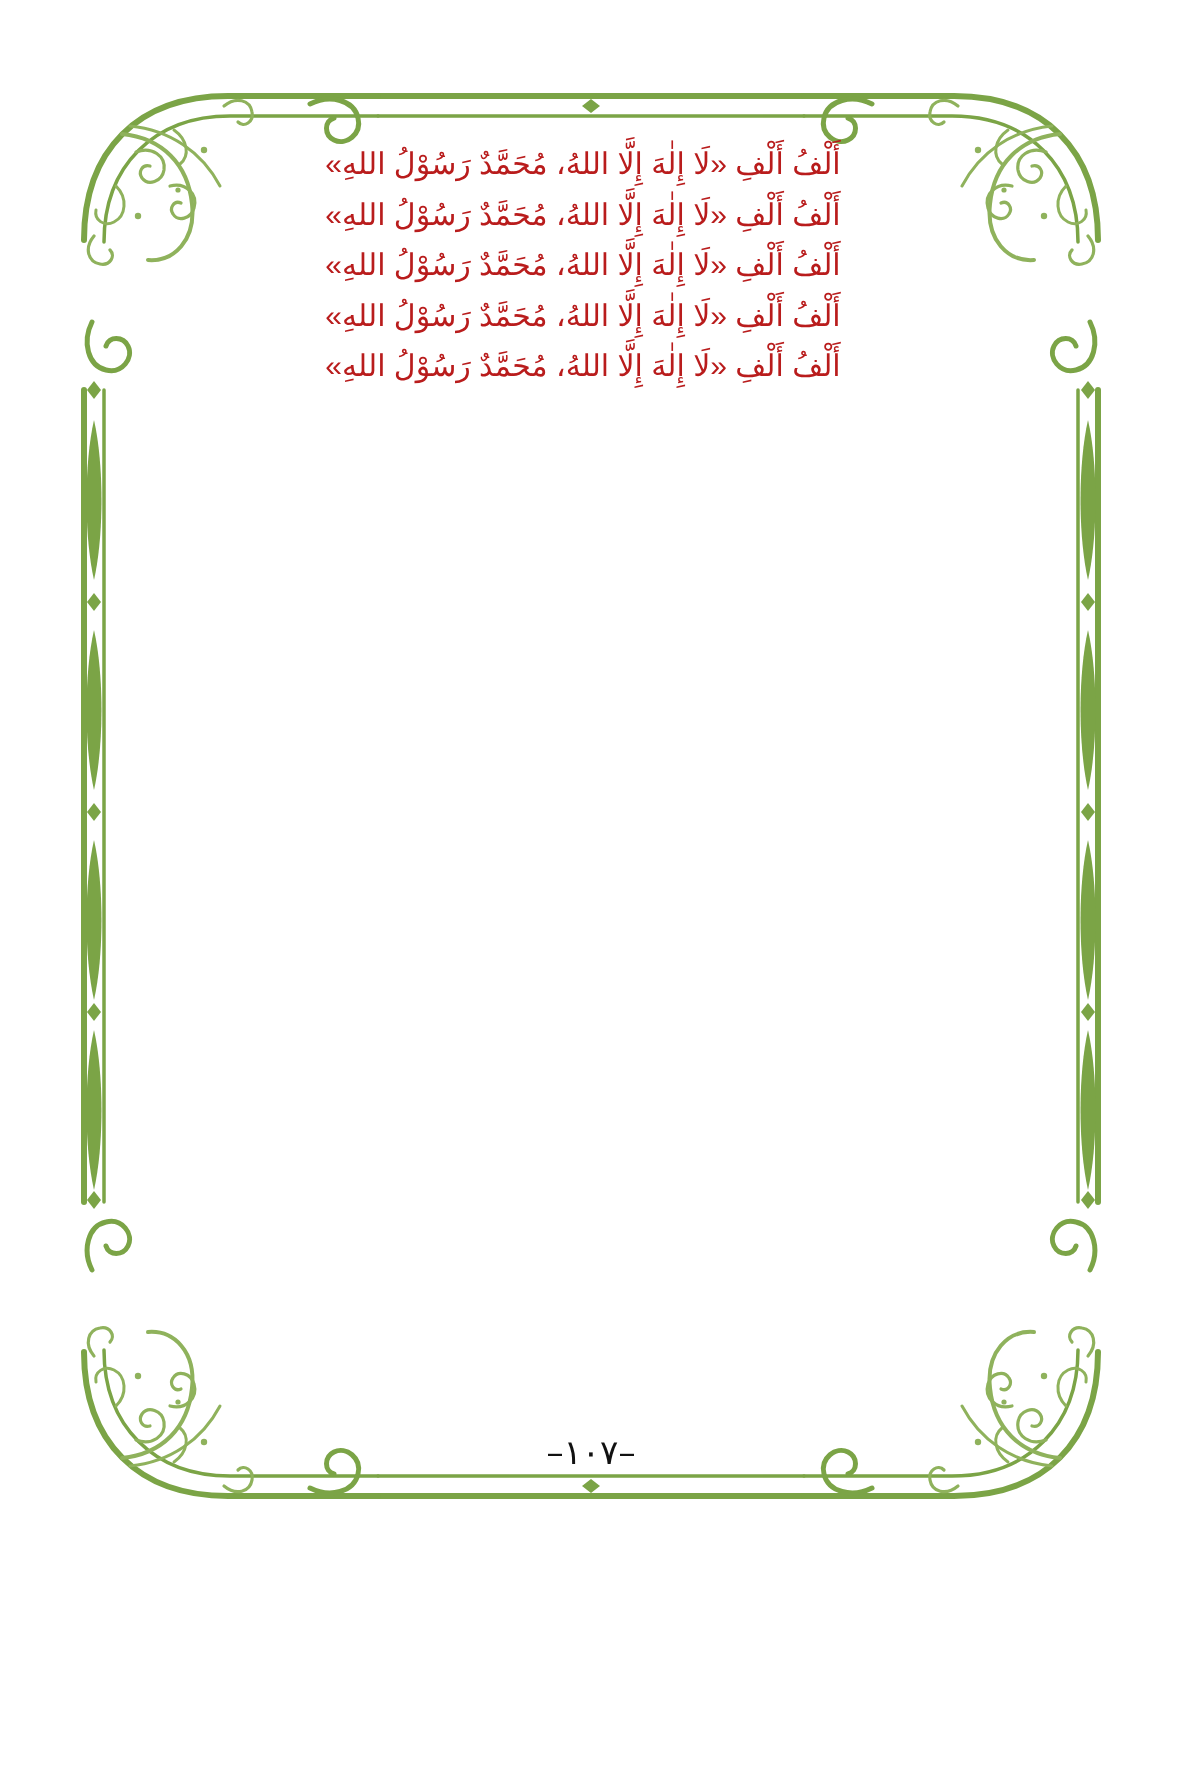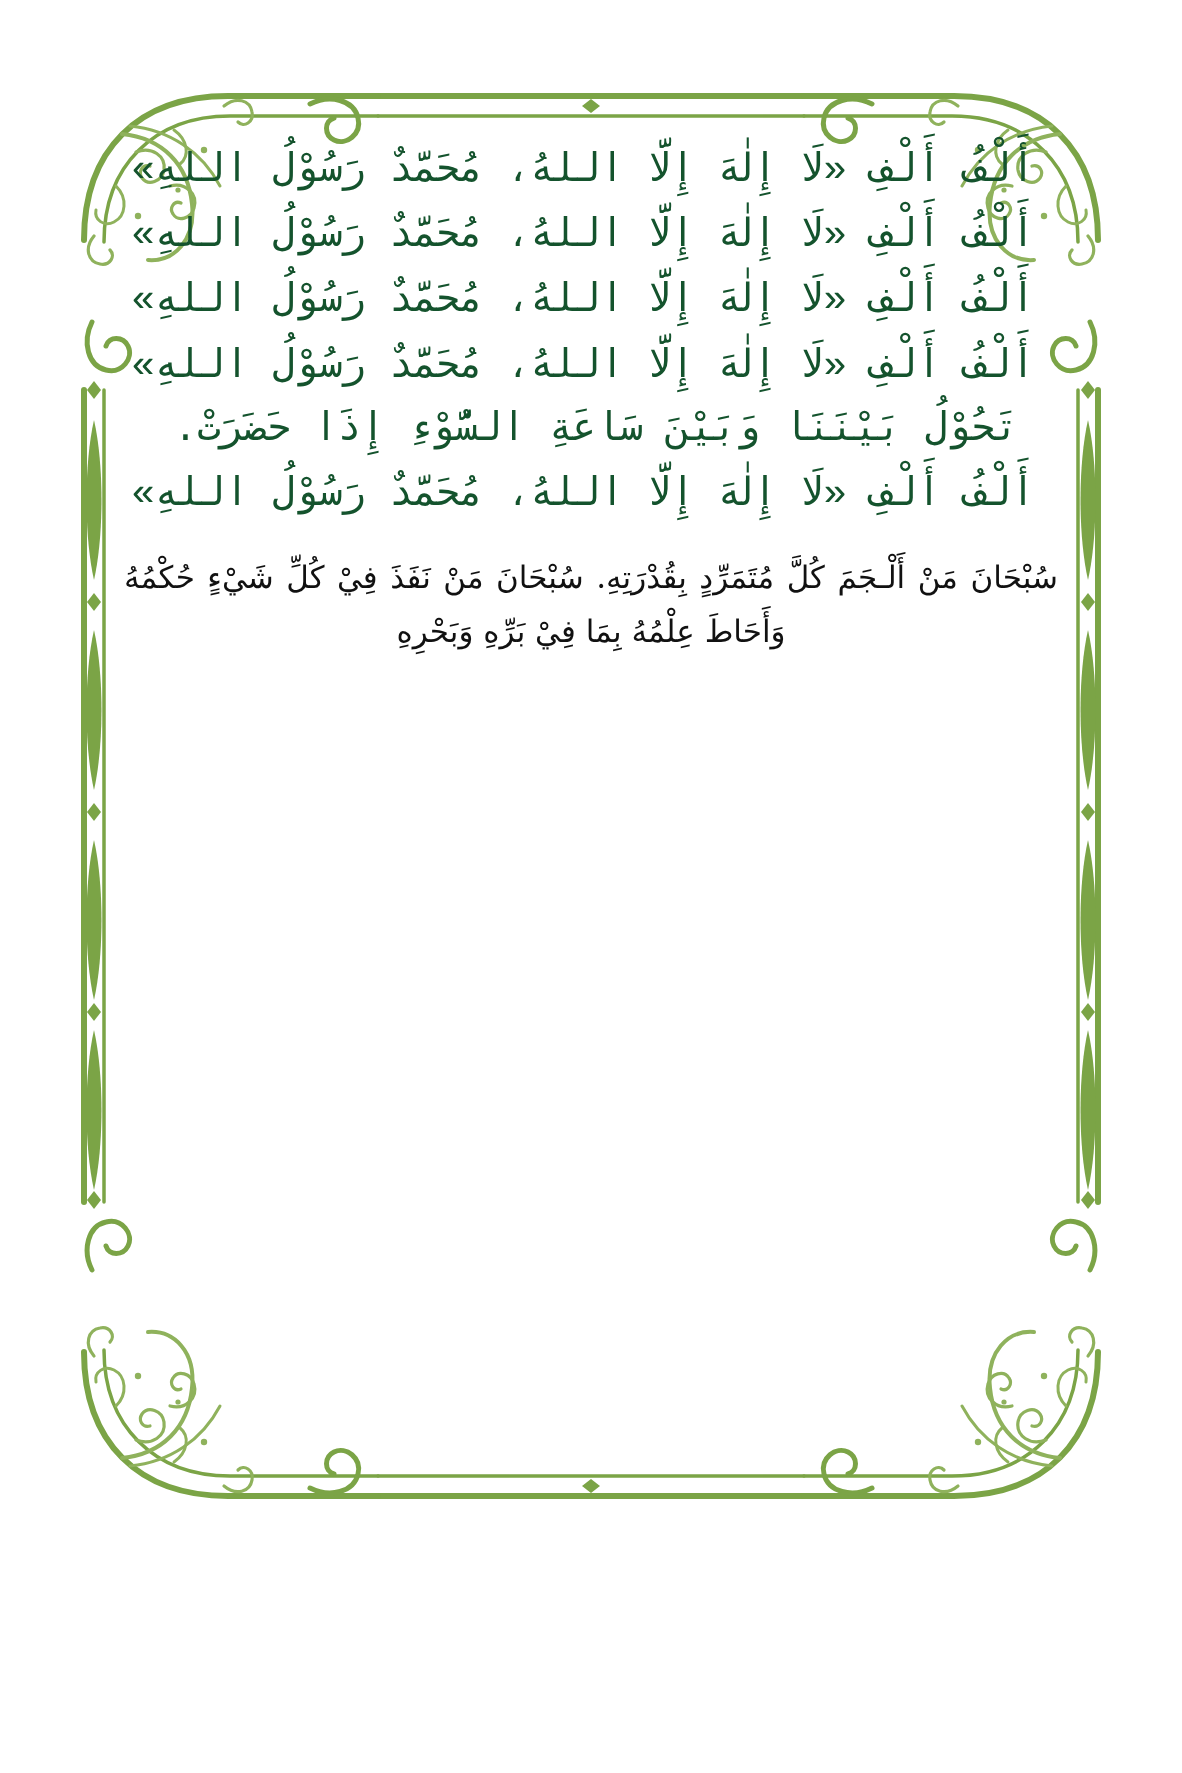--- a/index.html
+++ b/index.html
@@ -42,25 +42,25 @@
     height: 1280px;
     direction: rtl;
     text-align: right;
   }
 
   .stanza {
     margin-bottom: 2px;
   }
 
   .verse-line {
-    font-size: 39px;
+    font-size: 30px;
     line-height: 1.62;
-    color: #14532d;
+    color: #b91c1c;
     white-space: nowrap;
-    font-family: Liberation Mono, monospace;
+    font-family: Liberation Sans, sans-serif;
   }
   .verse-line.first {
     text-align: center;
     padding-right: 16px;
     letter-spacing: 0.5px;
   }
   .verse-line.second {
     text-align: left;
     padding-left: 10px;
     padding-right: 0;
@@ -189,27 +189,24 @@
     <div class="stanza">
       <div class="verse-line first">أَلْفُ أَلْفِ «لَا إِلٰهَ إِلَّا اللهُ، مُحَمَّدٌ رَسُوْلُ اللهِ»</div>
     </div>
 
     <div class="stanza">
       <div class="verse-line first">أَلْفُ أَلْفِ «لَا إِلٰهَ إِلَّا اللهُ، مُحَمَّدٌ رَسُوْلُ اللهِ»</div>
     </div>
 
     <div class="stanza">
       <div class="verse-line first">أَلْفُ أَلْفِ «لَا إِلٰهَ إِلَّا اللهُ، مُحَمَّدٌ رَسُوْلُ اللهِ»</div>
-      <div class="verse-line second wide">تَحُوْلُ بَيْنَنَا وَبَيْنَ سَاعَةِ السُّوْءِ إِذَا حَضَرَتْ.</div>
-    </div>
-
-    <div class="stanza">
-      <div class="verse-line first">أَلْفُ أَلْفِ «لَا إِلٰهَ إِلَّا اللهُ، مُحَمَّدٌ رَسُوْلُ اللهِ»</div>
-    </div>
-
-    <div class="prose">
-      <p>سُبْحَانَ مَنْ أَلْـجَمَ كُلَّ مُتَمَرِّدٍ بِقُدْرَتِهِ. سُبْحَانَ مَنْ نَفَذَ فِيْ كُلِّ شَيْءٍ حُكْمُهُ وَأَحَاطَ عِلْمُهُ بِمَا فِيْ بَرِّهِ وَبَحْرِهِ</p>
-    </div>
+    </div>
+
+    <div class="stanza">
+      <div class="verse-line first">أَلْفُ أَلْفِ «لَا إِلٰهَ إِلَّا اللهُ، مُحَمَّدٌ رَسُوْلُ اللهِ»</div>
+    </div>
+
 
   </div>
 
+  <div class="page-number">–١٠٧–</div>
 
 </div>
 
 </body></html>

